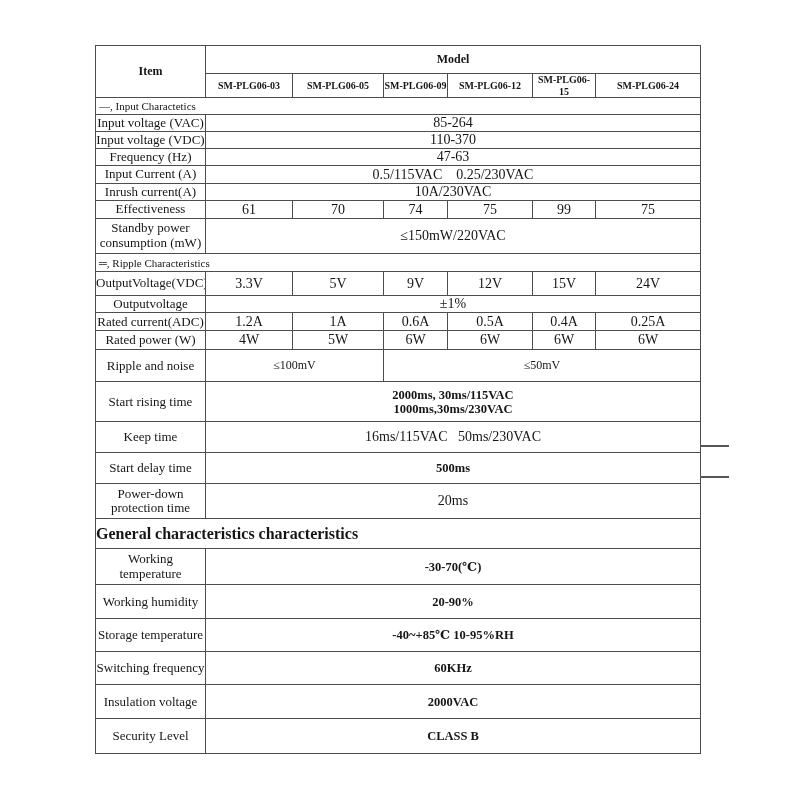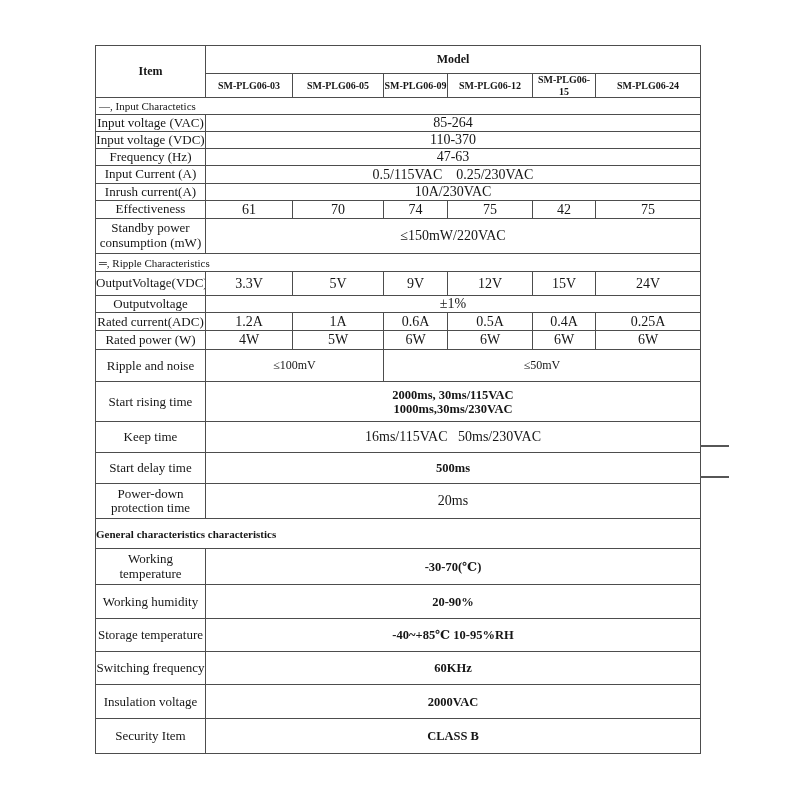--- a/index.html
+++ b/index.html
@@ -8,21 +8,21 @@
   table.spec{position:absolute;left:95px;top:45px;width:605px;border-collapse:collapse;table-layout:fixed;}
   table.spec td{border:1px solid #4d4d4d;text-align:center;vertical-align:middle;
                 padding:0;line-height:1.15;overflow:hidden;}
   td.l{font-weight:normal;font-size:13px;padding:0 2px;}
   td.hdr{font-weight:bold;font-size:12px;}
   td.model{font-weight:bold;font-size:10px;}
   td.v{font-size:14px;}
   td.vb{font-size:12.5px;font-weight:bold;}
   td.full{padding-right:120px;}
   tr.secrow td{text-align:left;font-weight:normal;font-size:11px;padding-left:3px;}
-  tr.genrow td{text-align:left;font-weight:bold;font-size:11px;padding-left:0;}
+  tr.genrow td{text-align:left;font-weight:bold;font-size:16px;padding-left:0;}
   td.ripple{font-size:12px;vertical-align:bottom;padding-bottom:3px;}
   td.pre{white-space:pre-line;}
   td.topv{vertical-align:top;padding-top:4px;}
   td.leftlab{text-align:left;padding-left:6px;vertical-align:top;padding-top:5px;}
   td.narrow{padding-left:16px;padding-right:16px;}
   td.midnarrow{padding-left:12px;padding-right:12px;}
   td.botlab{vertical-align:bottom;padding-bottom:8px;}
   .stub{position:absolute;height:2px;background:#565656;}
 </style>
 </head>
@@ -79,21 +79,21 @@
       <td class="l">Inrush current(A)</td>
       <td class="v full" colspan="6">10A/230VAC</td>
     </tr>
 
     <tr style="height:18px">
       <td class="l">Effectiveness</td>
       <td class="v">61</td>
       <td class="v">70</td>
       <td class="v">74</td>
       <td class="v">75</td>
-      <td class="v">42</td>
+      <td class="v">99</td>
       <td class="v">75</td>
     </tr>
 
     <tr style="height:35px">
       <td class="l leftlab">Standby power consumption (mW)</td>
       <td class="v full topv" colspan="6">≤150mW/220VAC</td>
     </tr>
 
     <tr class="secrow" style="height:18px">
       <td colspan="7">═, Ripple Characteristics</td>
@@ -179,21 +179,21 @@
     </tr>
     <tr style="height:33px">
       <td class="l">Switching frequency</td>
       <td class="vb full" colspan="6">60KHz</td>
     </tr>
     <tr style="height:34px">
       <td class="l">Insulation voltage</td>
       <td class="vb full" colspan="6">2000VAC</td>
     </tr>
     <tr style="height:35px">
-      <td class="l">Security Item</td>
+      <td class="l">Security Level</td>
       <td class="vb full" colspan="6">CLASS B</td>
     </tr>
   </tbody>
     </table>
 
   <div class="stub" style="left:700px;top:445px;width:29px;"></div>
   <div class="stub" style="left:700px;top:476px;width:29px;"></div>
 
 </div>
 

